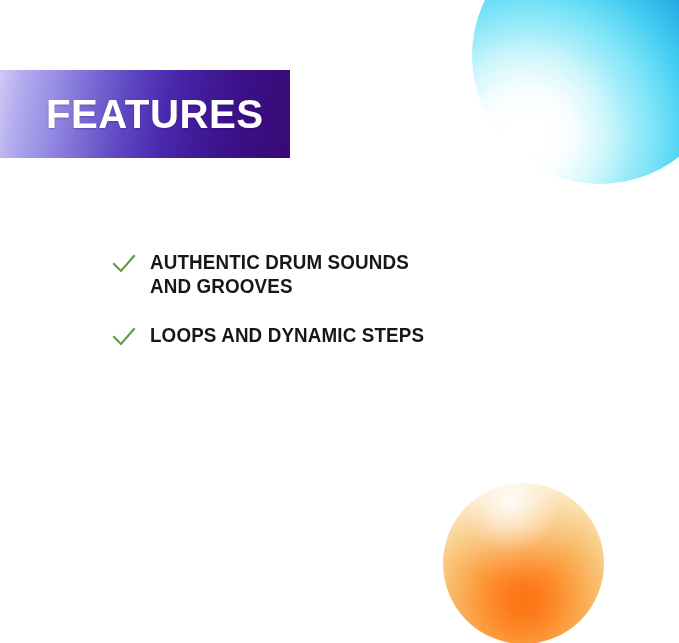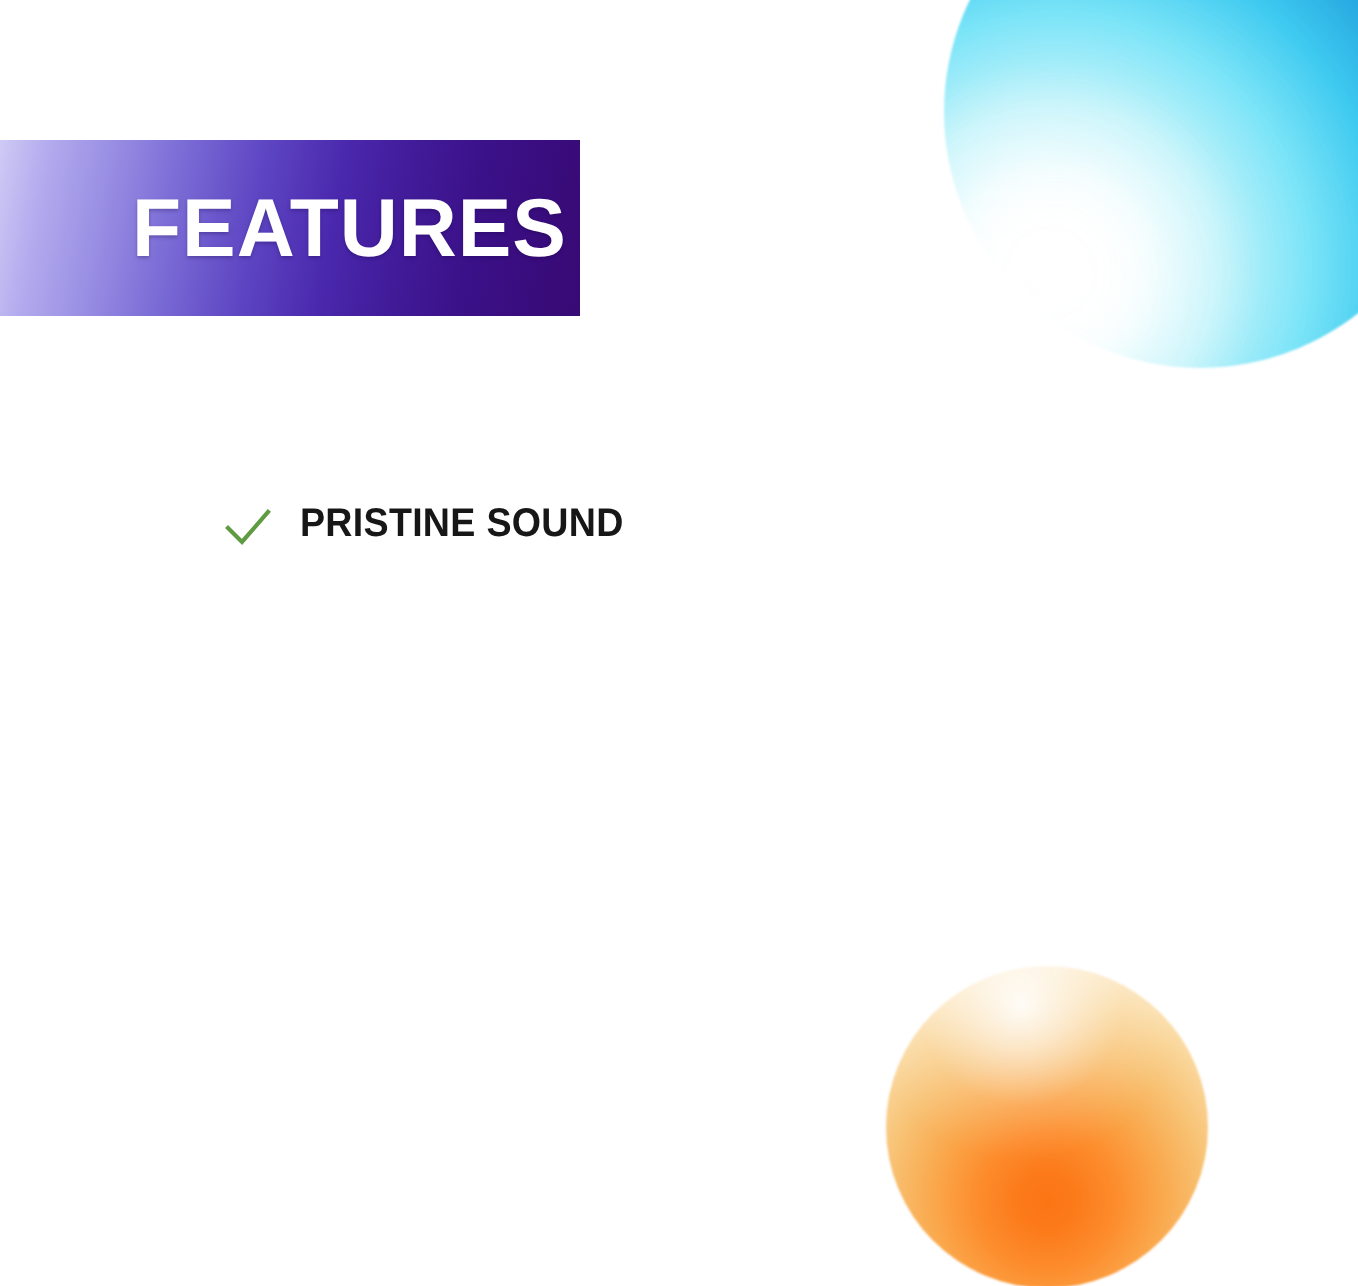--- a/index.html
+++ b/index.html
@@ -99,21 +99,21 @@
       #7b6cd6 30%,
       #5d45c2 44%,
       #4a28ad 57%,
       #411b99 68%,
       #3b1189 80%,
       #390c7c 92%,
       #370a74 100%);
     display: flex;
     align-items: center;
     box-sizing: border-box;
-    padding-left: 66px;
+    padding-left: 46px;
   }
   #features-title {
     color: #ffffff;
     font-family: "Liberation Sans", sans-serif;
     font-size: 41px;
     font-weight: bold;
     letter-spacing: 0.5px;
     line-height: 1;
     white-space: nowrap;
     text-shadow: 0 1px 2px rgba(20,5,60,0.28);
@@ -167,25 +167,34 @@
 <div class="blob" id="blue-blob"></div>
 
 <div class="blob" id="orange-blob"></div>
 
 <div id="features-banner">
   <div id="features-title">FEATURES</div>
 </div>
 
 <div id="feature-list">
 
-
-
   <div class="feature-item">
     <span class="check-icon">
       <svg viewBox="0 0 24 22" xmlns="http://www.w3.org/2000/svg">
         <path d="M2 11 L9 18 L22 3" fill="none" stroke="#5f9b42" stroke-width="2.1" stroke-linecap="square" stroke-linejoin="miter"></path>
       </svg>
     </span>
-    <span class="feature-label">PRISTINE SOUND</span>
+    <span class="feature-label">AUTHENTIC DRUM SOUNDS
+AND GROOVES</span>
   </div>
 
+  <div class="feature-item">
+    <span class="check-icon">
+      <svg viewBox="0 0 24 22" xmlns="http://www.w3.org/2000/svg">
+        <path d="M2 11 L9 18 L22 3" fill="none" stroke="#5f9b42" stroke-width="2.1" stroke-linecap="square" stroke-linejoin="miter"></path>
+      </svg>
+    </span>
+    <span class="feature-label">LOOPS AND DYNAMIC STEPS</span>
+  </div>
+
+
 
 </div>
 
 </body></html>

